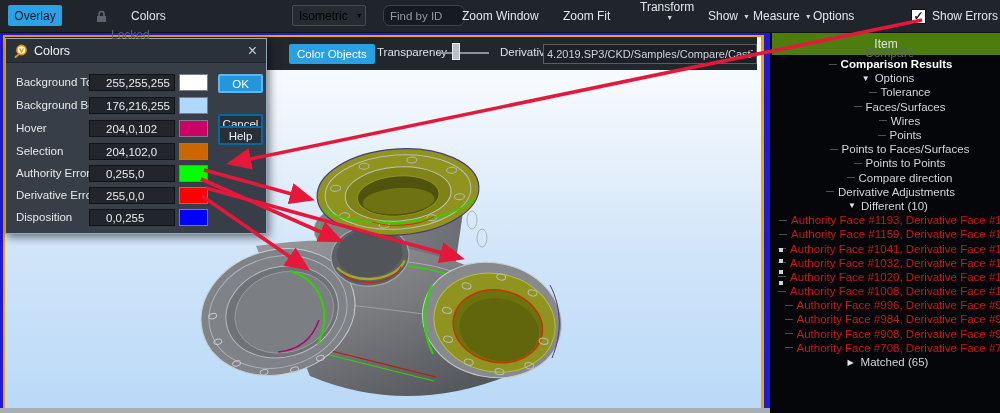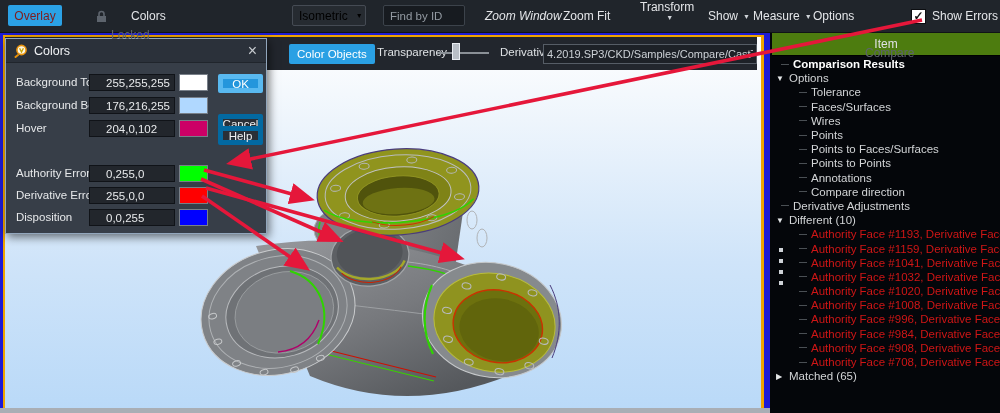--- a/index.html
+++ b/index.html
@@ -3,28 +3,28 @@
 <meta charset="utf-8">
 <style>
   html,body{margin:0;padding:0;background:#14171c;}
   body{width:1000px;height:413px;position:relative;overflow:hidden;
        font-family:"Liberation Sans",sans-serif;-webkit-font-smoothing:antialiased;}
   .abs{position:absolute;}
 
   
   #toolbar{left:0;top:0;width:1000px;height:32px;background:#20252b;border-bottom:1px solid #101317;z-index:30;}
   .tb-item{position:absolute;top:0;height:32px;display:flex;align-items:center;font-size:12px;color:#e3e5e8;white-space:nowrap;}
-  .tb-btn-primary{top:5px;height:21px;background:#2ba2e6;border-radius:2px;color:#7f1d1d;
+  .tb-btn-primary{top:5px;height:21px;background:#2ba2e6;border-radius:2px;color:#0f172a;
       display:flex;align-items:center;justify-content:center;font-size:12px;}
   .disabled{color:#5d646d;margin-top:37px;}
   .dd{top:5px;height:21px;background:#262b31;border:1px solid #454b54;border-radius:2px;
       display:flex;align-items:center;justify-content:space-between;box-sizing:border-box;padding:0 6px;font-size:12px;}
   .caret{font-size:7px;margin-left:8px;}
   .menucaret{font-size:7px;margin-left:5px;color:#cfd3d8;}
-  #find-input{top:5px;height:21px;width:82px;background:#171b20;border:1px solid #3c434b;border-radius:2px;
+  #find-input{top:5px;height:21px;width:82px;background:#171b20;border:1px solid #3c434b;border-radius:7px;
       color:#c7ccd2;font-size:11.5px;padding:0 6px;box-sizing:border-box;outline:none;font-family:"Liberation Sans",sans-serif;}
   #find-input::placeholder{color:#939aa2;}
   .checkbox{width:13px;height:13px;background:#fff;border:1px solid #0c0e11;display:flex;align-items:center;justify-content:center;
       font-size:12px;font-weight:bold;color:#111;line-height:1;}
 
   
   #frame-blue{left:0;top:32px;width:770px;height:381px;box-sizing:border-box;
       border-left:3px solid #1d1bd6;border-top:3px solid #1d1bd6;border-right:6px solid #1d1bd6;z-index:5;}
   #frame-yellow{width:100%;height:100%;box-sizing:border-box;
       border-left:2px solid #efa400;border-top:2px solid #efa400;border-right:3px solid #efa400;}
@@ -46,30 +46,30 @@
       box-shadow:2px 3px 9px rgba(0,0,0,.55);box-sizing:border-box;}
   #dialog-title{position:absolute;left:0;top:0;width:100%;height:24px;background:#2b313a;border-bottom:1px solid #20252c;
       display:flex;align-items:center;box-sizing:border-box;padding:0 8px;}
   #dialog-title .ttl{color:#f0f2f4;font-size:12.5px;margin-left:6px;}
   #dialog-close{position:absolute;right:9px;top:2px;color:#c8ccd0;font-size:16px;line-height:20px;cursor:default;}
   .drow{position:absolute;left:0;width:100%;height:17px;}
   .dlabel{position:absolute;left:10px;top:2px;font-size:11.5px;color:#e6e8ea;}
   .dfield{position:absolute;left:83px;width:86px;height:17px;background:#22262c;border:1px solid #101318;
       color:#e8eaec;font-size:11.5px;display:flex;align-items:center;padding:0 16px;box-sizing:border-box;}
   .swatch{position:absolute;left:173px;width:29px;height:17px;border:1px solid #787f88;box-sizing:border-box;}
-  .dbtn{position:absolute;left:212px;width:45px;height:19px;background:#2a2f37;border:5px solid #0369a1;border-radius:2px;
+  .dbtn{position:absolute;left:212px;width:45px;height:19px;background:#2a2f37;border:2px solid #0369a1;border-radius:2px;
       color:#eef0f2;font-size:11.5px;display:flex;align-items:center;justify-content:center;box-sizing:border-box;}
   .dbtn.primary{background:#2496dc;border-color:#59b9f0;color:#fff;}
 
   
   #side{left:770px;top:32px;width:230px;height:381px;background:#04060a;z-index:10;}
   #tree-header{position:absolute;left:2px;top:1px;width:228px;height:22px;background:#4d7c0f;border-bottom:1px solid #000;
       display:flex;align-items:center;justify-content:center;color:#dfe1e3;font-size:12px;}
   #tree{position:absolute;left:2px;top:25px;width:228px;bottom:0;overflow:hidden;}
-  .trow{display:flex;align-items:center;height:14.2px;font-size:11.5px;color:#d2d4d6;white-space:nowrap;overflow:hidden;}
+  .trow{display:flex;align-items:center;height:14.2px;font-size:11.5px;color:#d2d4d6;white-space:nowrap;overflow:hidden;justify-content:center;}
   .trow.lvl1{padding-left:9px;}
   .trow.lvl2{padding-left:27px;}
   .trow.has-exp.lvl1{padding-left:4px;}
   .trow:not(.has-exp)::before{content:"";width:8px;height:1px;background:#4a4f54;margin-right:4px;flex:none;}
   .trow .exp{width:13px;font-size:8px;color:#e4e6e8;flex:none;}
   .trow.bold .tlabel{font-weight:bold;color:#ffffff;}
   .trow.red .tlabel{color:#cf1616;}
   #splitter-dots{left:778px;top:248px;width:6px;height:46px;z-index:12;}
   #splitter-dots i{display:block;width:4px;height:4px;background:#cfd3d8;margin:0 auto 7px auto;}
 
@@ -88,21 +88,21 @@
       <path d="M3 6 V4 a2.5 2.5 0 0 1 5 0 V6" fill="none" stroke="#5d646d" stroke-width="1.6"></path>
     </svg>
     <span class="disabled">Locked</span>
   </div>
   <div class="tb-item" style="left:131px;">Colors</div>
   <div class="dd abs" style="left:292px;width:74px;">
     <span>Isometric</span>
     <span class="caret">▼</span>
   </div>
   <input id="find-input" class="abs" style="left: 383px;" placeholder="Find by ID">
-  <div class="tb-item" style="left:485px;font-style:italic;">Zoom Window</div>
+  <div class="tb-item" style="left:462px;">Zoom Window</div>
   <div class="tb-item" style="left:563px;">Zoom Fit</div>
   <div class="tb-item" style="left:640px;flex-direction:column;">
     <span>Transform</span>
     <span class="menucaret">▼</span>
   </div>
   <div class="tb-item" style="left:708px;">
     <span>Show</span>
     <span class="menucaret">▼</span>
   </div>
   <div class="tb-item" style="left:753px;">
@@ -238,20 +238,25 @@
   <div class="drow" style="top:58px;">
     <span class="dlabel">Background Bottom</span>
     <span class="dfield">176,216,255</span>
     <span class="swatch" style="background: rgb(176, 216, 255);"></span>
   </div>
   <div class="drow" style="top:81px;">
     <span class="dlabel">Hover</span>
     <span class="dfield">204,0,102</span>
     <span class="swatch" style="background: rgb(204, 0, 102);"></span>
   </div>
+  <div class="drow" style="top:104px;">
+    <span class="dlabel">Selection</span>
+    <span class="dfield">204,102,0</span>
+    <span class="swatch" style="background: rgb(204, 102, 0);"></span>
+  </div>
   <div class="drow" style="top:126px;">
     <span class="dlabel">Authority Error</span>
     <span class="dfield">0,255,0</span>
     <span class="swatch" style="background: rgb(0, 255, 0);"></span>
   </div>
   <div class="drow" style="top:148px;">
     <span class="dlabel">Derivative Error</span>
     <span class="dfield">255,0,0</span>
     <span class="swatch" style="background: rgb(255, 0, 0);"></span>
   </div>
@@ -286,23 +291,20 @@
         <span class="tlabel">Wires</span>
       </div>
       <div class="trow lvl2">
         <span class="tlabel">Points</span>
       </div>
       <div class="trow lvl2">
         <span class="tlabel">Points to Faces/Surfaces</span>
       </div>
       <div class="trow lvl2">
         <span class="tlabel">Points to Points</span>
-      </div>
-      <div class="trow lvl2">
-        <span class="tlabel">Annotations</span>
       </div>
       <div class="trow lvl2">
         <span class="tlabel">Compare direction</span>
       </div>
       <div class="trow lvl1">
         <span class="tlabel">Derivative Adjustments</span>
       </div>
       <div class="trow lvl1 has-exp">
         <span class="exp">▼</span>
         <span class="tlabel">Different (10)</span>

